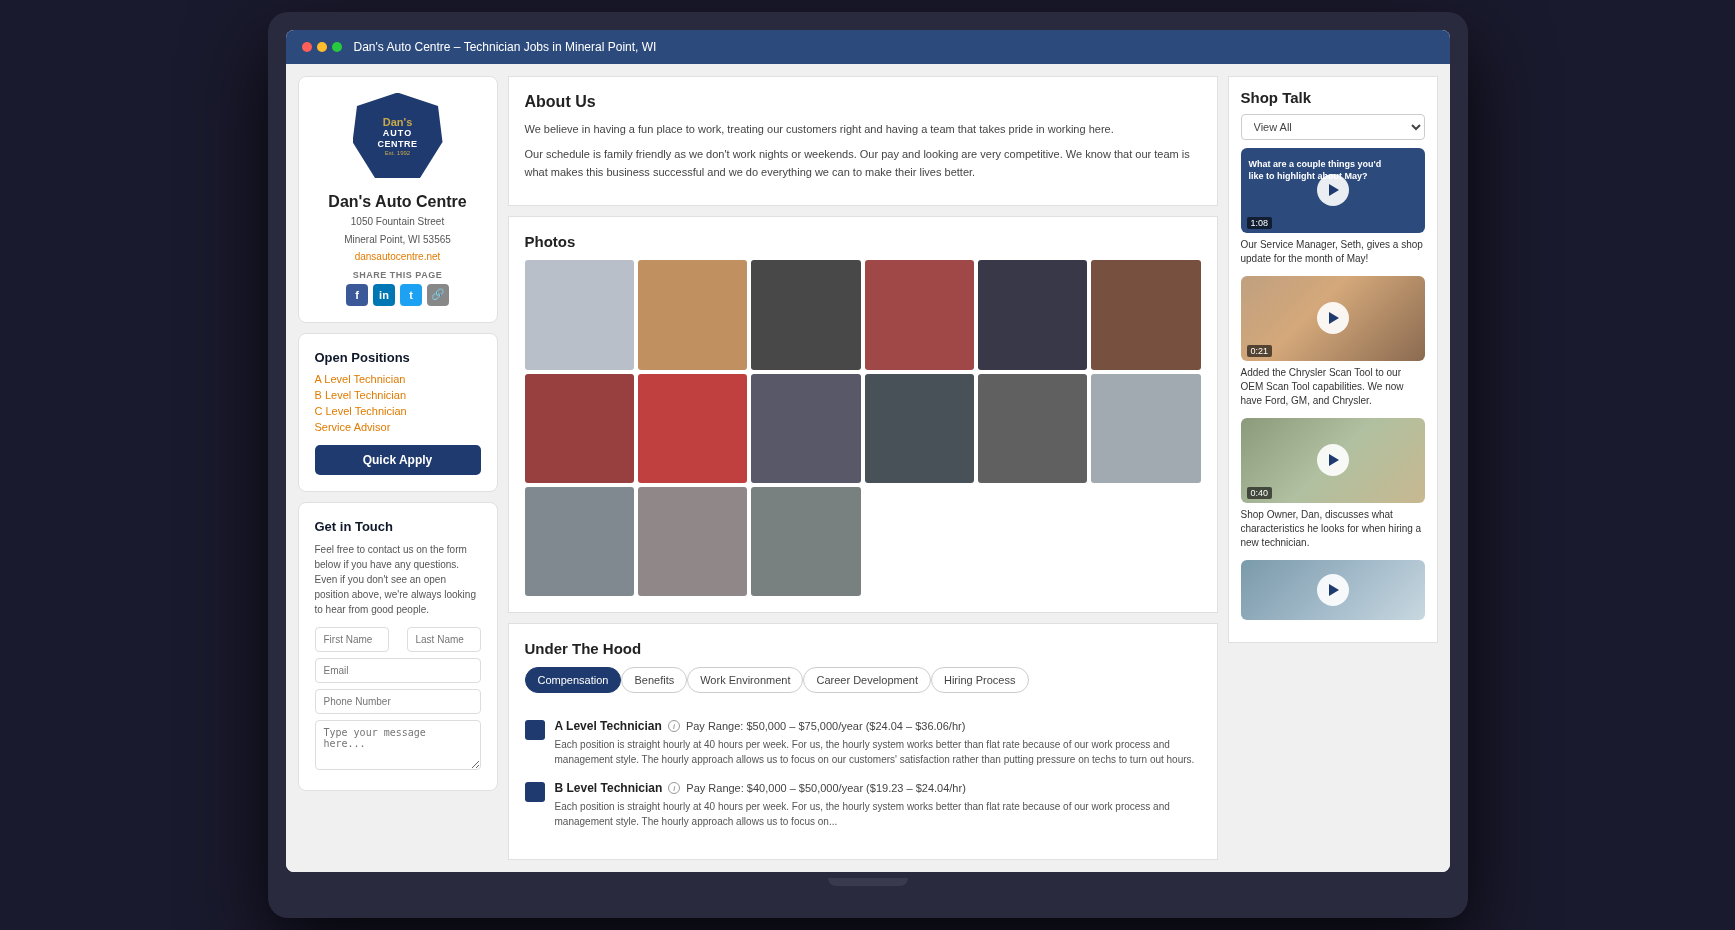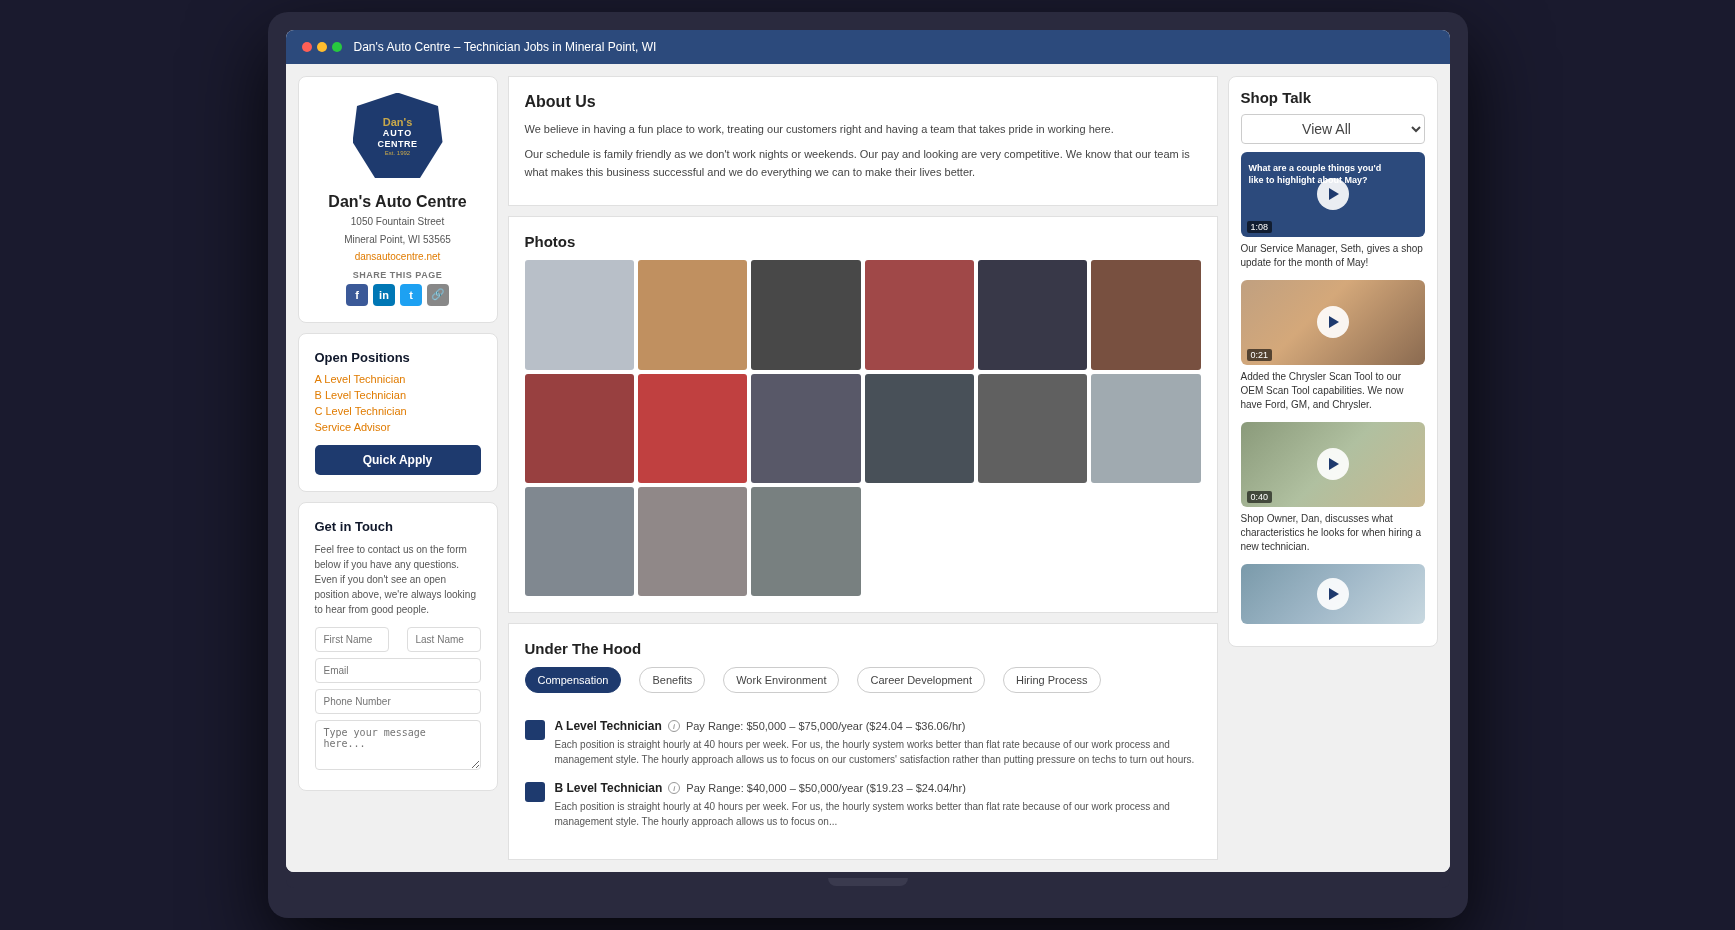--- a/index.html
+++ b/index.html
@@ -304,21 +304,21 @@
 
     .under-hood-title {
       font-size: 15px;
       font-weight: 700;
       color: #222;
       margin-bottom: 10px;
     }
 
     .tabs-row {
       display: flex;
-      gap: 18px;
+      gap: 0;
       margin-bottom: 26px;
       flex-wrap: wrap;
     }
 
     .tab-btn {
       padding: 6px 12px;
       border-radius: 20px;
       font-size: 11px;
       border: 1px solid #ccc;
       background: #fff;
@@ -392,42 +392,41 @@
     .right-sidebar {
       width: 210px;
       flex-shrink: 0;
       display: flex;
       flex-direction: column;
       gap: 0;
     }
 
     .shop-talk-card {
       background: #fff;
-      border-radius: 8px;
+      border-radius: 0;
       padding: 12px;
       border: 1px solid #e0e0e0;
     }
 
     .shop-talk-title {
       font-size: 15px;
       font-weight: 700;
       color: #222;
       margin-bottom: 8px;
     }
 
     .view-all-select {
       width: 100%;
       padding: 5px 8px;
       border: 1px solid #ccc;
       border-radius: 4px;
-      font-size: 14px;
+      font-size: 11px;
       margin-bottom: 8px;
       background: #fff;
       color: #444;
-      text-align: center;
     }
 
     .video-item {
       margin-bottom: 10px;
     }
 
     .video-thumb {
       position: relative;
       border-radius: 6px;
       overflow: hidden;

